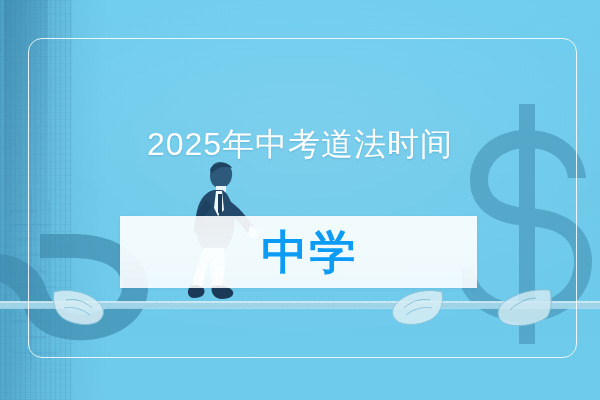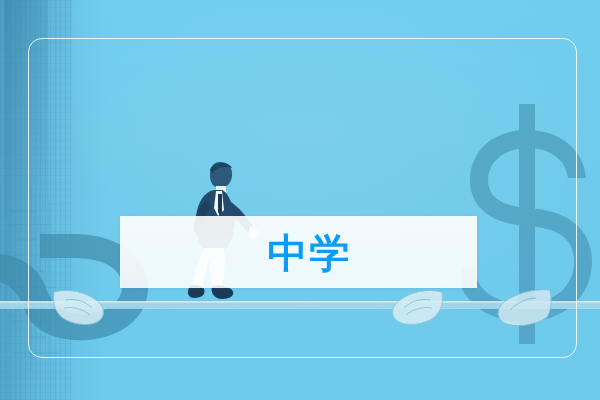--- a/index.html
+++ b/index.html
@@ -160,21 +160,21 @@
   .plate-text {
     position: absolute;
     left: 120px;
     top: 222px;
     width: 379px;
     height: 62px;
     display: flex;
     align-items: center;
     justify-content: center;
     color: #0c9bf5;
-    font-size: 40px;
+    font-size: 46px;
     font-weight: 700;
     letter-spacing: 2px;
     white-space: nowrap;
   }
 </style>
 </head>
 <body>
 
 <div id="stage">
 
@@ -290,17 +290,18 @@
 
       <path d="M33 102 C 34 112, 36 120, 36 130 L 40 130 C 40 118, 38 108, 36 98 Z" fill="#dce9f0"></path>
 
       <path d="M14 128 C 18 126, 26 127, 28 131 C 30 136, 26 140, 18 140 C 12 140, 10 134, 14 128 Z" fill="#1b3a57"></path>
       <path d="M36 128 C 42 126, 52 128, 56 132 C 60 137, 54 141, 46 141 C 38 141, 34 134, 36 128 Z" fill="#1b3a57"></path>
     </svg>
   </div>
 
   <div class="frame"></div>
 
+  <div class="title">2025年中考道法时间</div>
 
   <div class="plate"></div>
   <div class="plate-text">中学</div>
 
 </div>
 
 </body></html>

